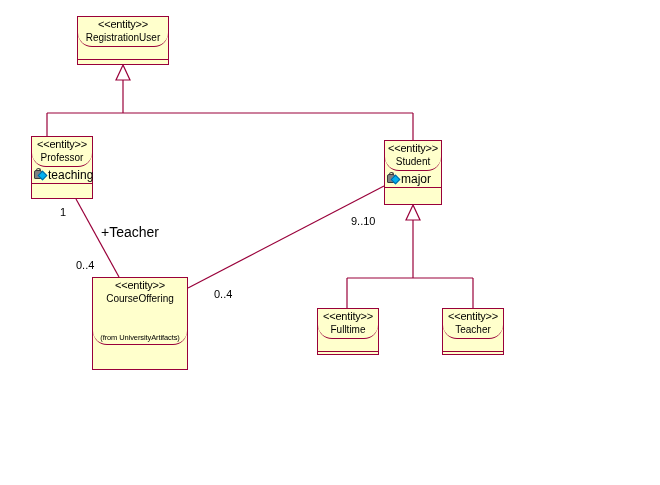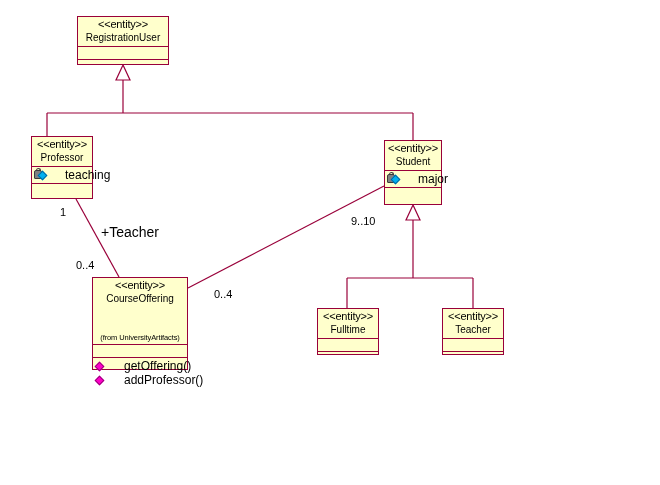--- a/index.html
+++ b/index.html
@@ -37,20 +37,21 @@
   }
   .compartment {
     border-bottom: 1px solid #99003a;
     box-sizing: border-box;
   }
   .compartment:last-child { border-bottom: none; }
   .c-name {
     text-align: center;
     padding: 1px 2px 2px 2px;
     line-height: 13px;
+    border-radius: 14px;
   }
   .stereotype {
     font-size: 11px;
     color: #000000;
     white-space: nowrap;
     letter-spacing: -0.2px;
   }
   .cname {
     font-size: 10px;
     color: #000000;
@@ -68,21 +69,21 @@
     padding: 1px 2px;
     min-height: 13px;
   }
   .member {
     font-size: 12px;
     color: #000000;
     white-space: nowrap;
     line-height: 14px;
     display: flex;
     align-items: center;
-    gap: 18px;
+    gap: 1px;
   }
   .member-label { display: inline-block; }
   .icon-attr {
     position: relative;
     width: 13px;
     height: 11px;
     flex: 0 0 13px;
     display: inline-block;
   }
   .icon-attr .lock {
@@ -215,34 +216,20 @@
     <div class="compartment c-ops"></div>
   </div>
 
   <div class="umlclass" style="left:92px; top:277px; width:96px; height:93px;">
     <div class="compartment c-name">
       <div class="stereotype">&lt;&lt;entity&gt;&gt;</div>
       <div class="cname">CourseOffering</div>
       <div class="frompkg">(from  UniversityArtifacts)</div>
     </div>
     <div class="compartment c-attrs"></div>
-    <div class="compartment c-ops">
-      <div class="member">
-        <span class="icon-op">
-            <span class="diamond"></span>
-          </span>
-        <span class="member-label">getOffering()</span>
-      </div>
-      <div class="member">
-        <span class="icon-op">
-            <span class="diamond"></span>
-          </span>
-        <span class="member-label">addProfessor()</span>
-      </div>
-    </div>
   </div>
 
   <div class="umlclass" style="left:317px; top:308px; width:62px; height:47px;">
     <div class="compartment c-name">
       <div class="stereotype">&lt;&lt;entity&gt;&gt;</div>
       <div class="cname">Fulltime</div>
     </div>
     <div class="compartment c-attrs"></div>
     <div class="compartment c-ops"></div>
   </div>

